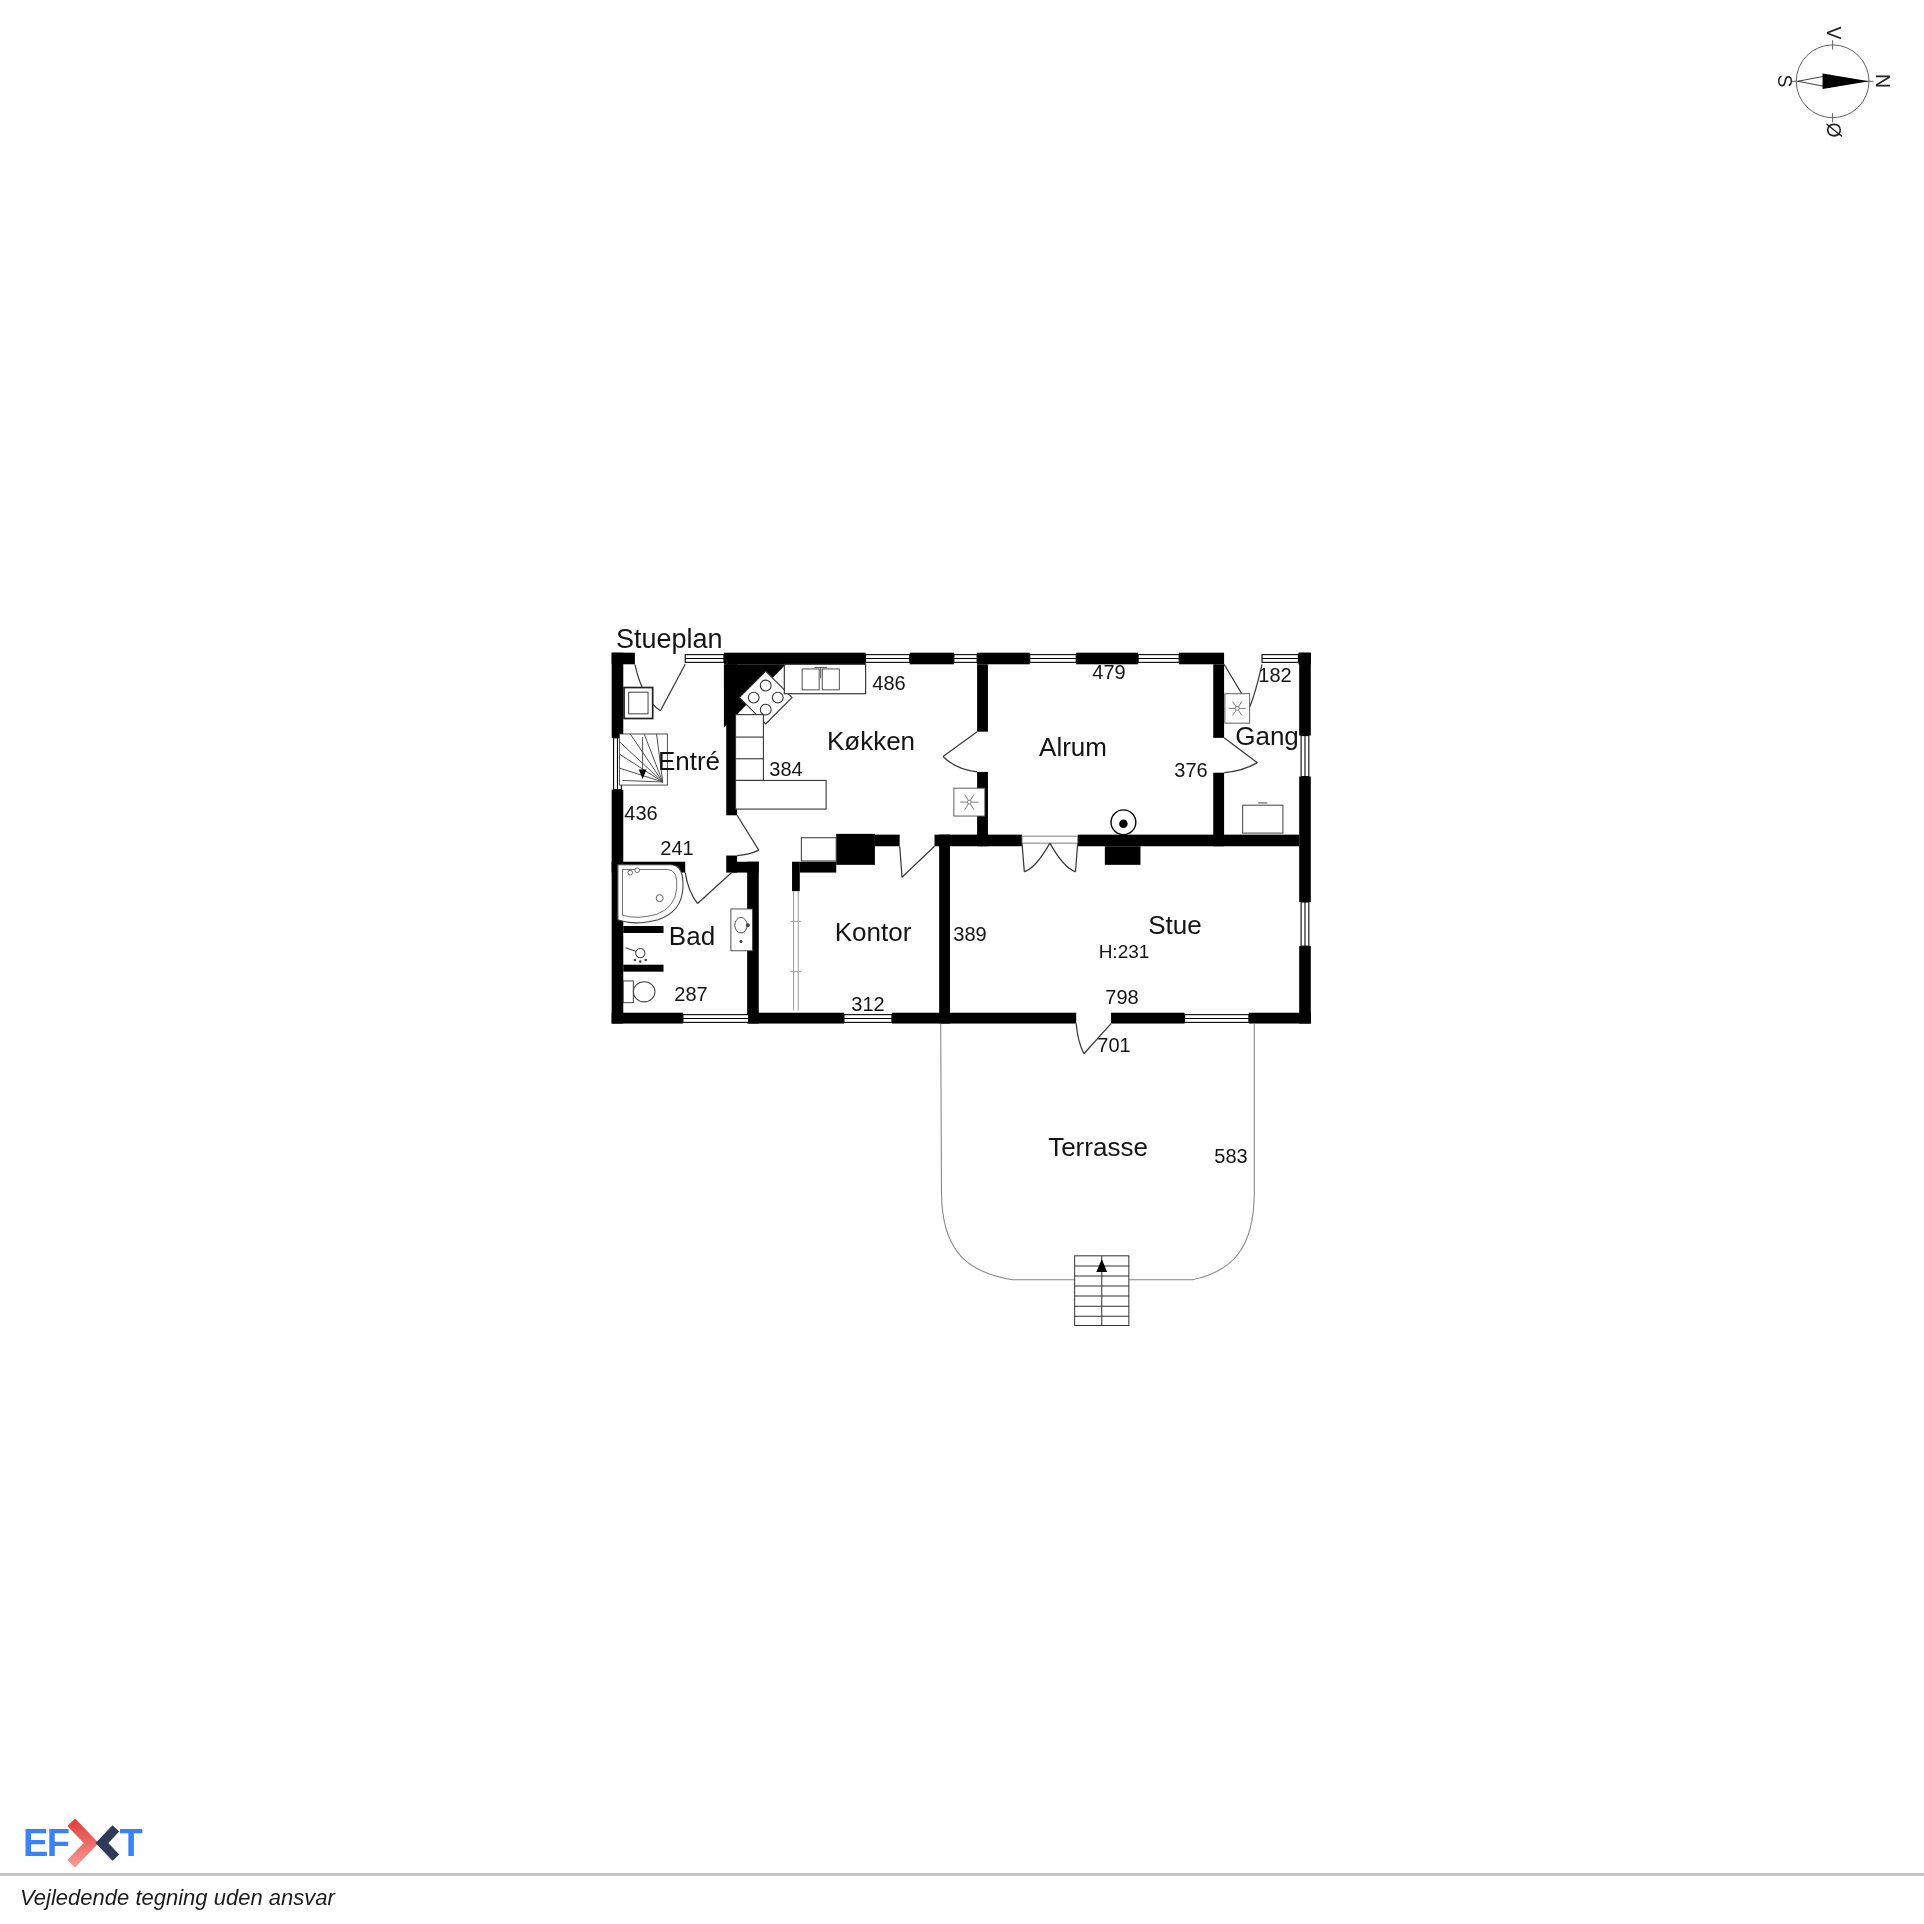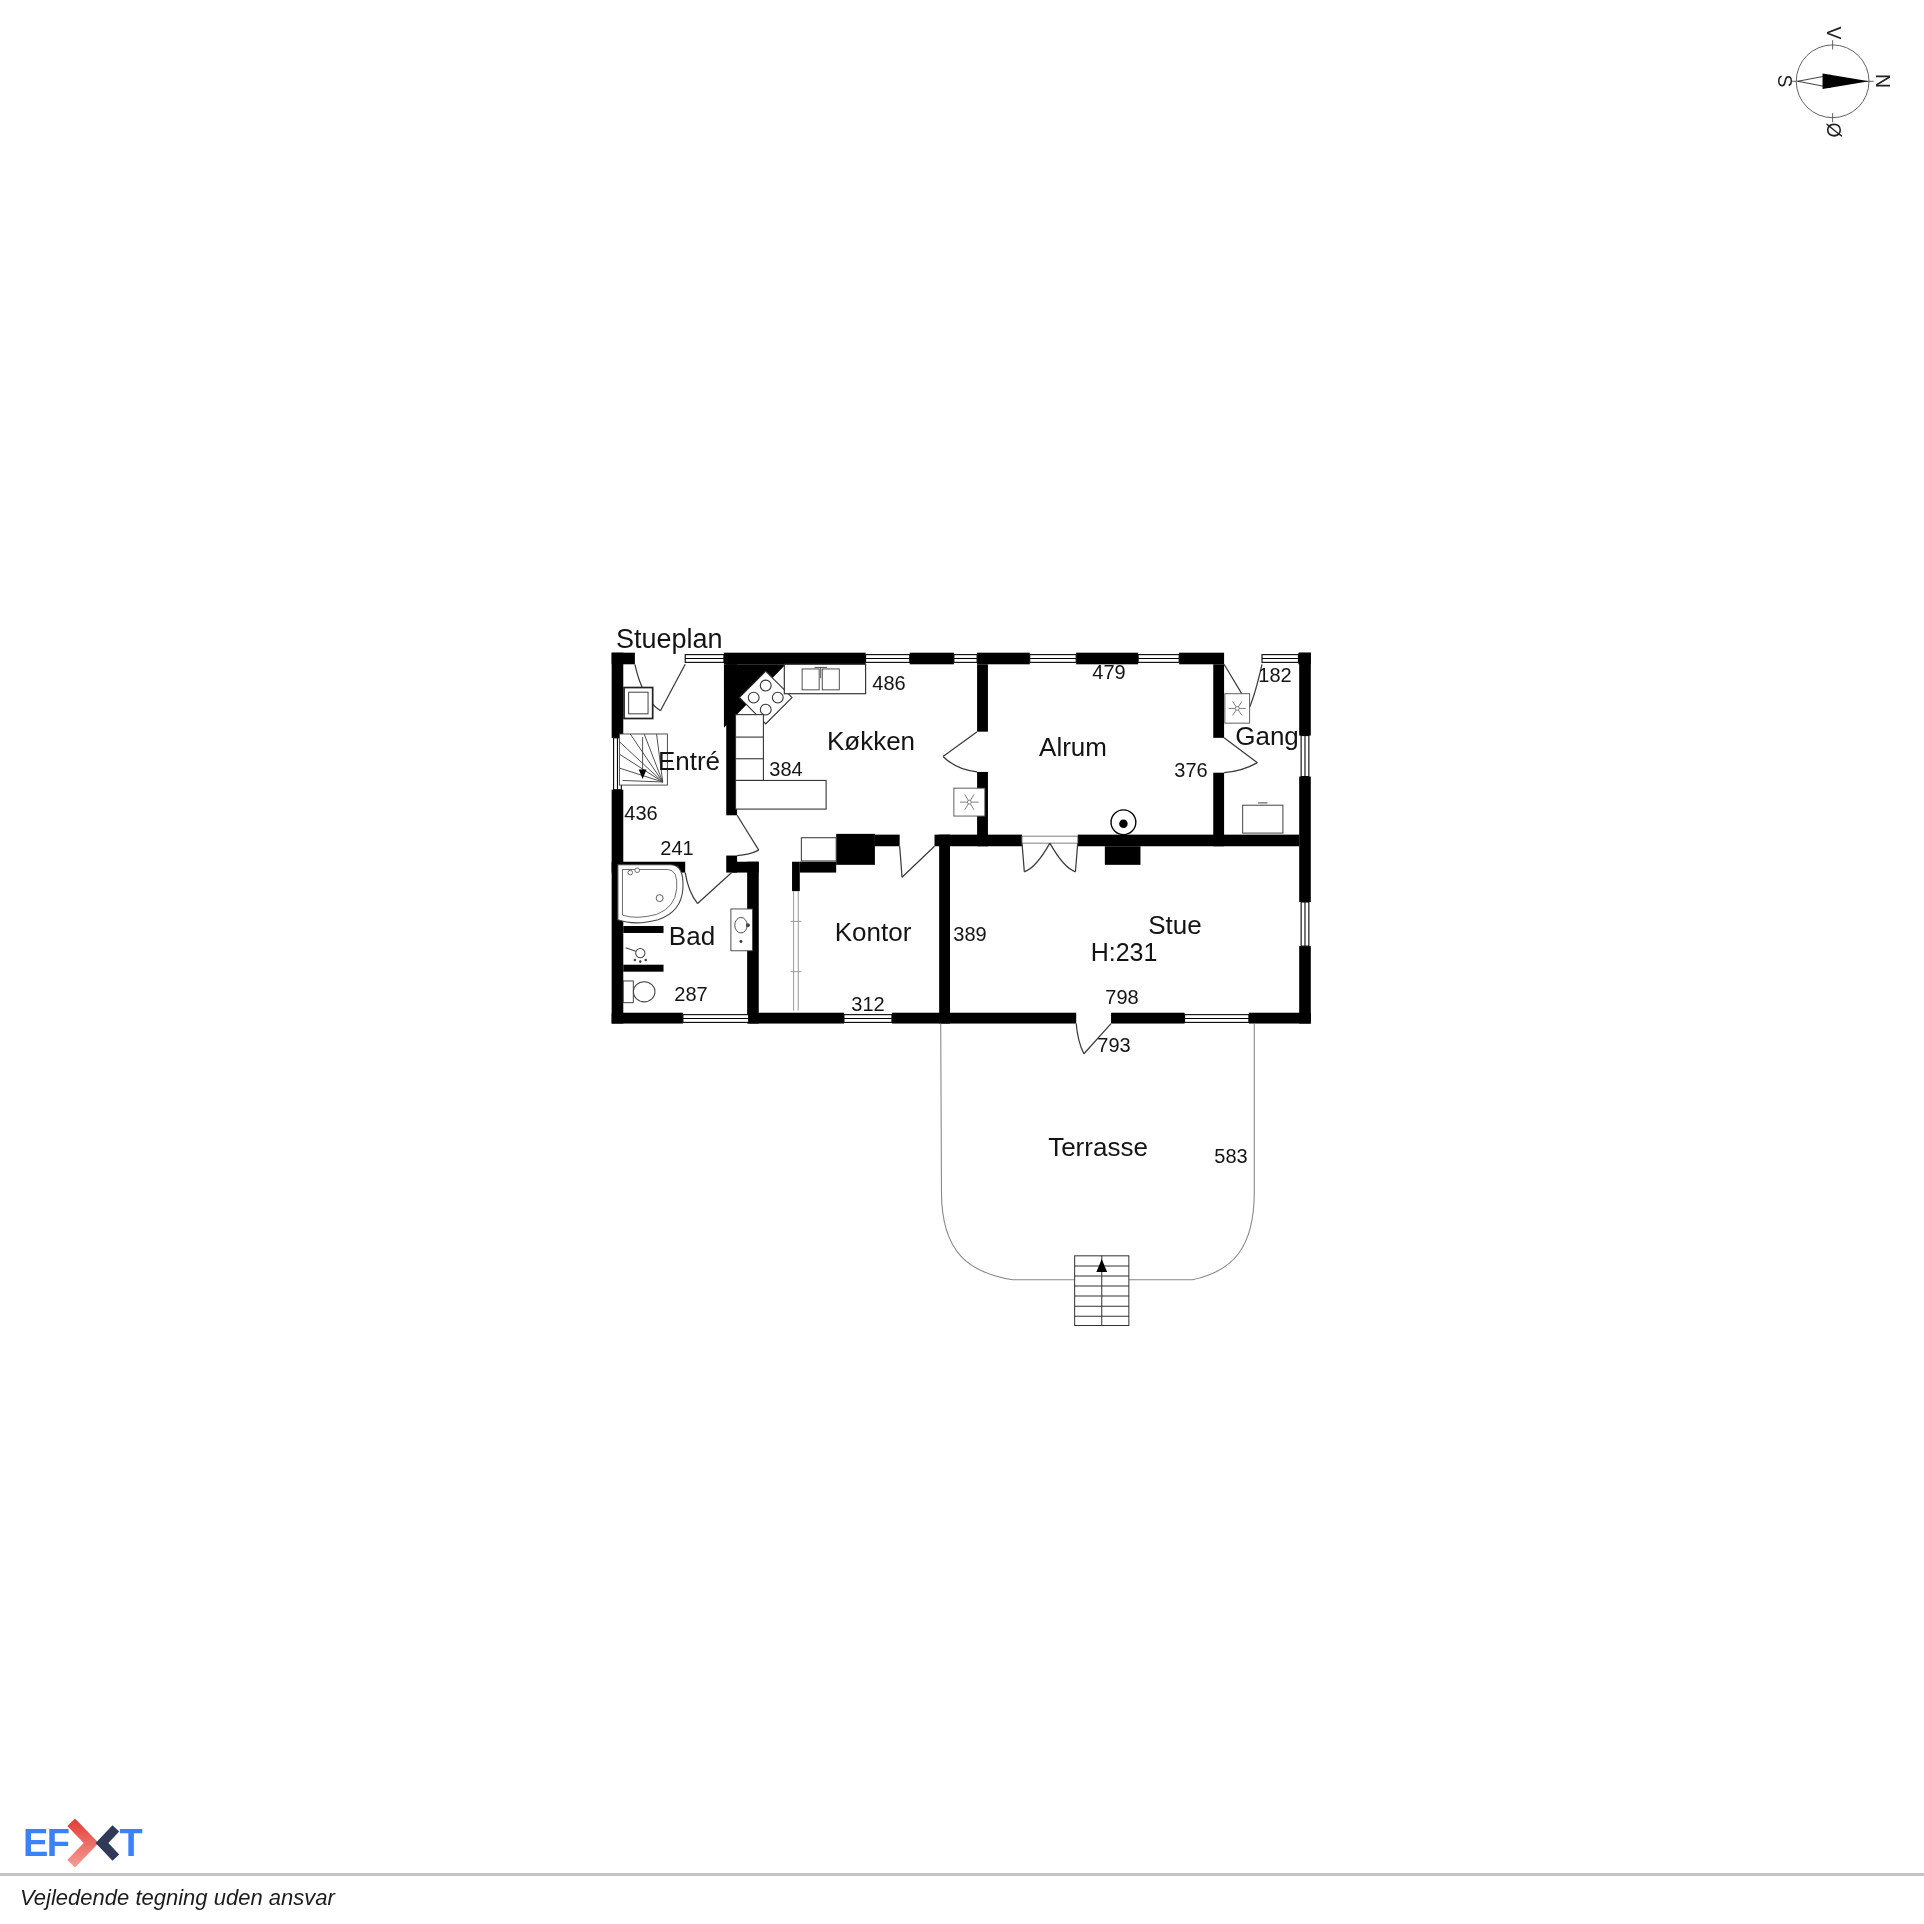--- a/index.html
+++ b/index.html
@@ -2,21 +2,21 @@
 <html style="font-size:12.4px"><head>
 <meta charset="utf-8">
 <style>
   html,body{margin:0;padding:0;background:#fff;}
   .canvas{position:relative;width:1924px;height:1924px;background:#ffffff;overflow:hidden;
           font-family:"Liberation Sans",sans-serif;color:#111;}
   .plan-svg{position:absolute;left:0;top:0;}
   .lbl{position:absolute;transform:translate(-50%,-50%);white-space:nowrap;color:#141414;}
   .room{font-size:26px;}
   .dim{font-size:20px;}
-  .sub{font-size:25px;}
+  .sub{font-size:19px;}
   .title{position:absolute;left:616px;top:624px;font-size:27px;color:#141414;text-align:center;}
   .cletter{position:absolute;transform:translate(-50%,-50%) rotate(90deg);font-size:19.4px;color:#222;}
   .footer-line{position:absolute;left:0;top:1873px;width:1924px;height:3.1px;background:#c4c4c4;}
   .logo{position:absolute;left:23px;top:1818px;height:50px;display:flex;align-items:center;}
   .logo-txt{font-size:38px;font-weight:bold;color:#3b82f6;letter-spacing:-1.5px;line-height:50px;}
   .logo svg{display:block;}
   .disclaimer{position:absolute;left:20px;top:1885px;font-size:22px;color:#1c1c1c;font-style:italic;}
 </style>
 </head>
 <body>
@@ -317,21 +317,21 @@
   <div class="lbl dim" style="left:677px;top:848px">241</div>
   <div class="lbl dim" style="left:889px;top:683px">486</div>
   <div class="lbl dim" style="left:786px;top:769px">384</div>
   <div class="lbl dim" style="left:1109px;top:672px">479</div>
   <div class="lbl dim" style="left:1191px;top:770px">376</div>
   <div class="lbl dim" style="left:1275px;top:675px">182</div>
   <div class="lbl dim" style="left:691px;top:994px">287</div>
   <div class="lbl dim" style="left:868px;top:1004px">312</div>
   <div class="lbl dim" style="left:970px;top:934px">389</div>
   <div class="lbl dim" style="left:1122px;top:997px">798</div>
-  <div class="lbl dim" style="left:1114px;top:1045px">793</div>
+  <div class="lbl dim" style="left:1114px;top:1045px">701</div>
   <div class="lbl dim" style="left:1231px;top:1156px">583</div>
 
   <div class="cletter" style="left:1833px;top:33px">V</div>
   <div class="cletter" style="left:1882px;top:81px">N</div>
   <div class="cletter" style="left:1833px;top:130px">Ø</div>
   <div class="cletter" style="left:1784px;top:81px">S</div>
 
   <div class="footer-line"></div>
 
   <div class="logo">

